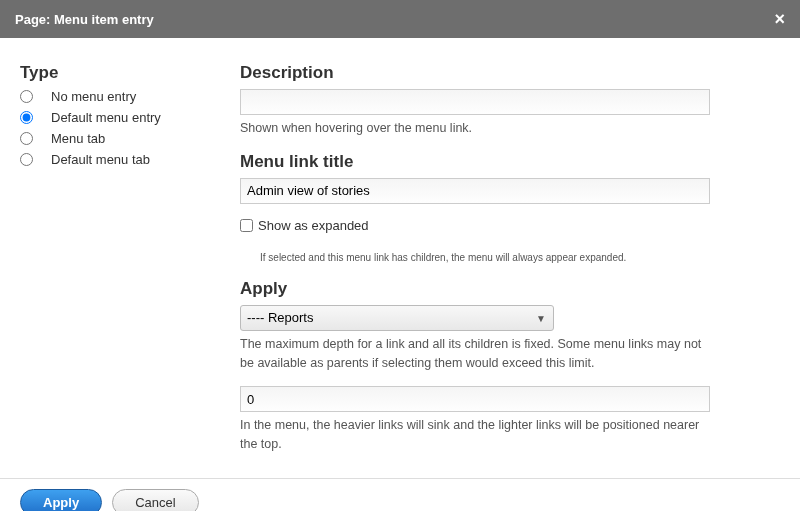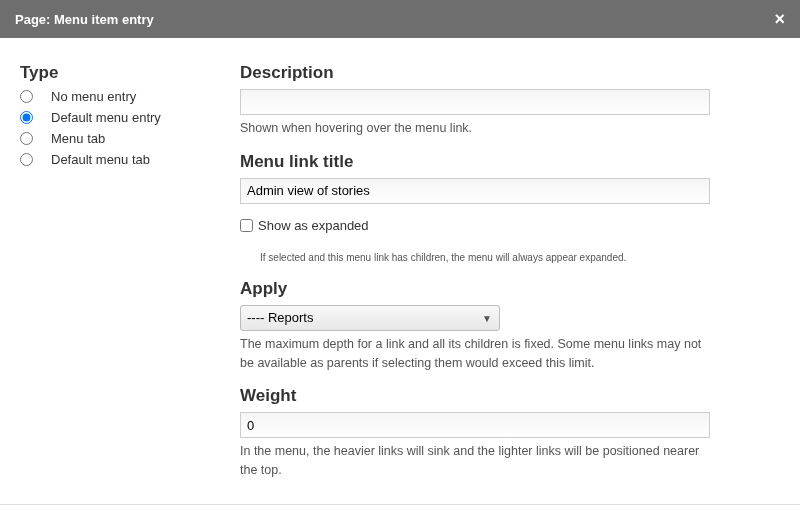--- a/index.html
+++ b/index.html
@@ -75,21 +75,21 @@
       background: linear-gradient(#f8f8f8, #e8e8e8);
       border: 1px solid #bbb;
       border-radius: 3px;
       appearance: none;
       -webkit-appearance: none;
       padding-right: 24px;
       position: relative;
     }
     .select-container {
       position: relative;
-      width: 260px;
+      width: 314px;
     }
     .select-arrow {
       position: absolute;
       right: 8px;
       top: 50%;
       transform: translateY(-50%);
       pointer-events: none;
       font-size: 10px;
       color: #555;
     }
@@ -196,21 +196,20 @@
       <div class="select-container">
         <select class="select-input">
           <option>---- Reports</option>
         </select>
         <span class="select-arrow">▼</span>
       </div>
       <div class="help-text">The maximum depth for a link and all its children is fixed. Some menu links may not be available as parents if selecting them would exceed this limit.</div>
     </div>
 
     <div class="field" style="margin-bottom:4px;">
-      <div class="section-label">Weight</div>
       <input type="text" class="text-input" value="0" style="">
       <div class="help-text">In the menu, the heavier links will sink and the lighter links will be positioned nearer the top.</div>
     </div>
 
   </div>
 </div>
 
 <div class="footer">
   <button class="btn btn-primary">Apply</button>
   <button class="btn btn-secondary">Cancel</button>

